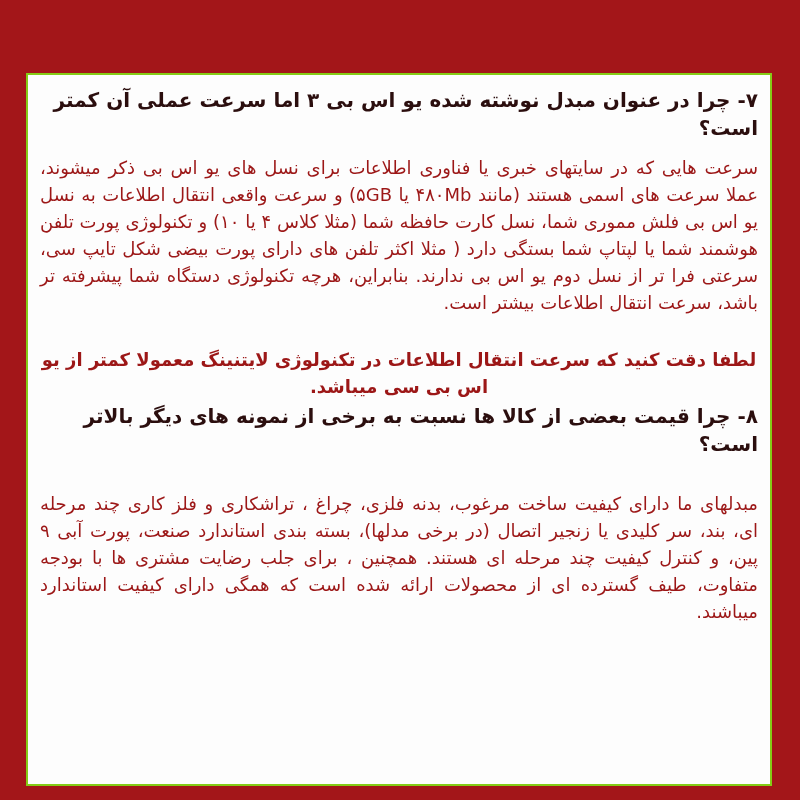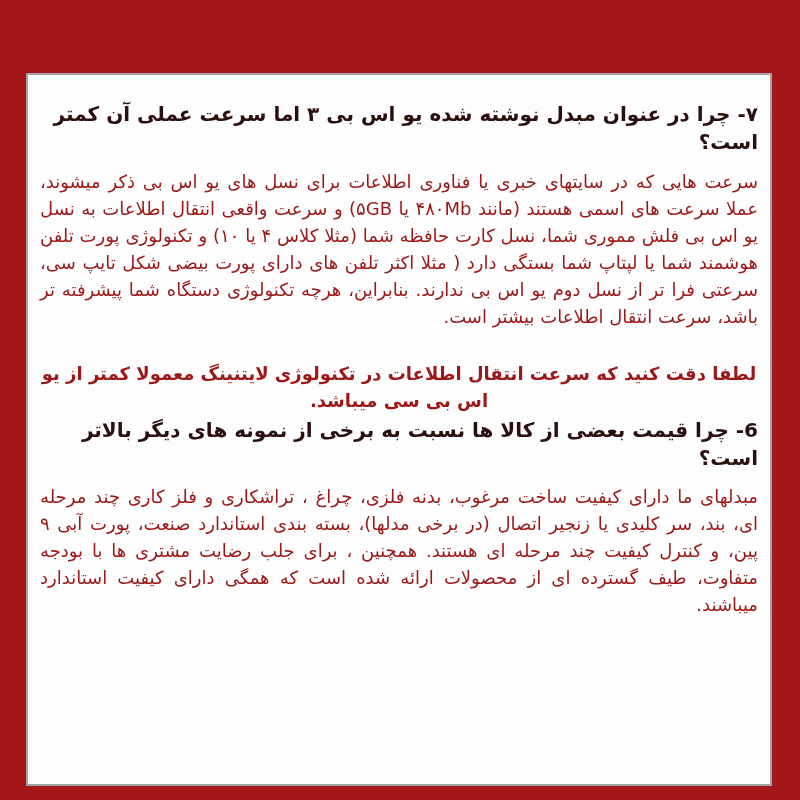--- a/index.html
+++ b/index.html
@@ -35,22 +35,22 @@
     text-shadow: 0 0 1px #ffffff;
   }
   .panel {
     position: absolute;
     left: 26px;
     top: 73px;
     width: 746px;
     height: 713px;
     box-sizing: border-box;
     background: #fdfdfd;
-    border: 2px solid #a3a3a3;
-    padding: 25px 12px 0 12px;
+    border: 2px solid #84cc16;
+    padding: 11px 12px 0 12px;
     direction: rtl;
   }
   .question {
     color: #2b0e0e;
     font-size: 20px;
     font-weight: bold;
     text-align: right;
     line-height: 28px;
     margin: 0;
   }
@@ -71,36 +71,36 @@
     font-size: 18px;
     font-weight: bold;
     line-height: 27px;
     text-align: center;
     margin: 30px 0 0 0;
   }
   .q8 {
     margin-top: 2px;
   }
   .answer.spaced {
-    margin-top: 11px;
+    margin-top: 32px;
   }
 </style>
 </head>
 <body>
 
 <div class="frame">
 
 
   <div class="panel">
 
     <p class="question">۷- چرا در عنوان مبدل نوشته شده یو اس بی ۳ اما سرعت عملی آن کمتر است؟</p>
 
     <p class="answer first">سرعت هایی که در سایتهای خبری یا فناوری اطلاعات برای نسل های یو اس بی ذکر میشوند، عملا سرعت های اسمی هستند (مانند ۴۸۰Mb یا ۵GB) و سرعت واقعی انتقال اطلاعات به نسل یو اس بی فلش مموری شما، نسل کارت حافظه شما (مثلا کلاس ۴ یا ۱۰) و تکنولوژی پورت تلفن هوشمند شما یا لپتاپ شما بستگی دارد ( مثلا اکثر تلفن های دارای پورت بیضی شکل تایپ سی، سرعتی فرا تر از نسل دوم یو اس بی ندارند. بنابراین، هرچه تکنولوژی دستگاه شما پیشرفته تر باشد، سرعت انتقال اطلاعات بیشتر است.</p>
 
 
     <p class="note">لطفا دقت کنید که سرعت انتقال اطلاعات در تکنولوژی لایتنینگ معمولا کمتر از یو اس بی سی میباشد.</p>
 
-    <p class="question q8">6- چرا قیمت بعضی از کالا ها نسبت به برخی از نمونه های دیگر بالاتر است؟</p>
+    <p class="question q8">۸- چرا قیمت بعضی از کالا ها نسبت به برخی از نمونه های دیگر بالاتر است؟</p>
 
     <p class="answer spaced">مبدلهای ما دارای کیفیت ساخت مرغوب، بدنه فلزی، چراغ ، تراشکاری و فلز کاری چند مرحله ای، بند، سر کلیدی یا زنجیر اتصال (در برخی مدلها)، بسته بندی استاندارد صنعت، پورت آبی ۹ پین، و کنترل کیفیت چند مرحله ای هستند. همچنین ، برای جلب رضایت مشتری ها با بودجه متفاوت، طیف گسترده ای از محصولات ارائه شده است که همگی دارای کیفیت استاندارد میباشند.</p>
 
   </div>
 </div>
 
 </body></html>

